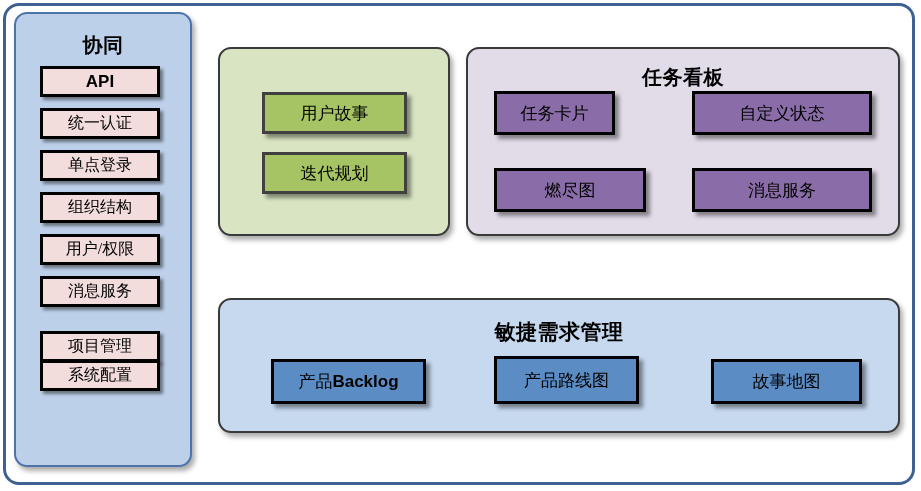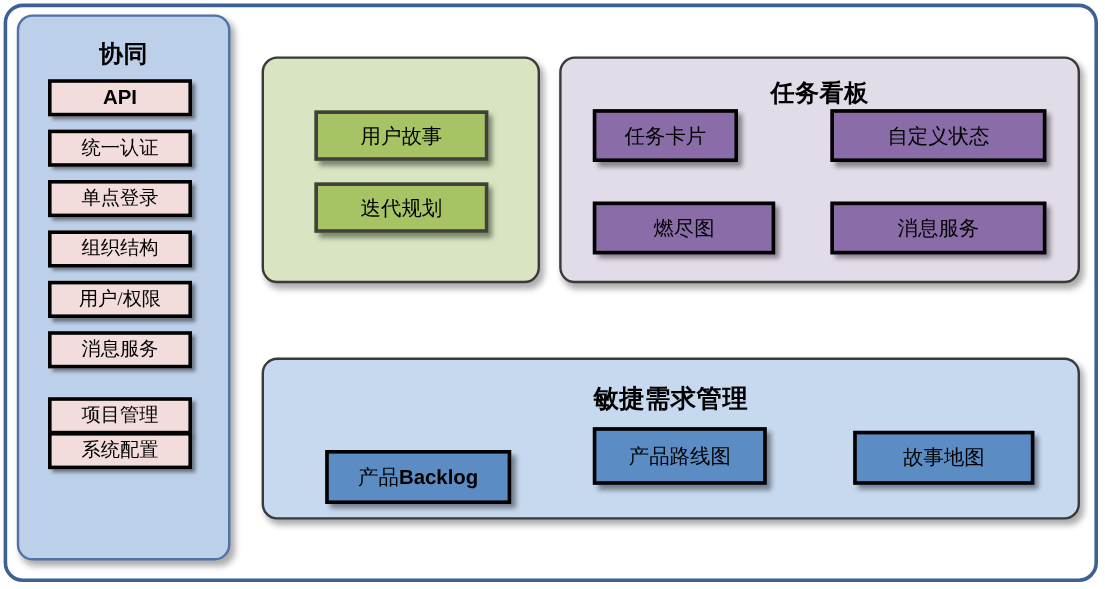--- a/index.html
+++ b/index.html
@@ -214,21 +214,21 @@
 
     <div class="card-purple" style="left:26px; top:42px; width:121px; height:44px;">任务卡片</div>
     <div class="card-purple" style="left:224px; top:42px; width:180px; height:44px;">自定义状态</div>
     <div class="card-purple" style="left:26px; top:119px; width:152px; height:44px;">燃尽图</div>
     <div class="card-purple" style="left:224px; top:119px; width:180px; height:44px;">消息服务</div>
   </div>
 
   <div class="panel agile-panel">
     <div class="panel-title agile-title">敏捷需求管理</div>
 
-    <div class="card-blue has-bold-latin" style="left:51px; top:75px; width:155px; height:45px;">
+    <div class="card-blue has-bold-latin" style="left:51px; top:59px; width:155px; height:45px;">
       <span>产品</span>
         <span class="latin-bold">Backlog</span>
     </div>
 
     <div class="card-blue" style="left:274px; top:56px; width:145px; height:48px;">产品路线图</div>
 
     <div class="card-blue" style="left:491px; top:59px; width:151px; height:45px;">故事地图</div>
   </div>
 
 </div>

